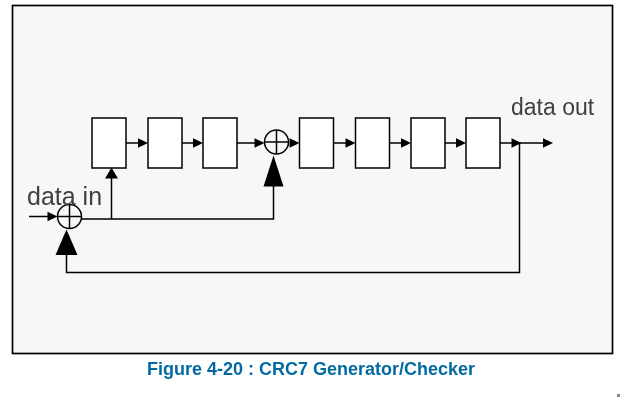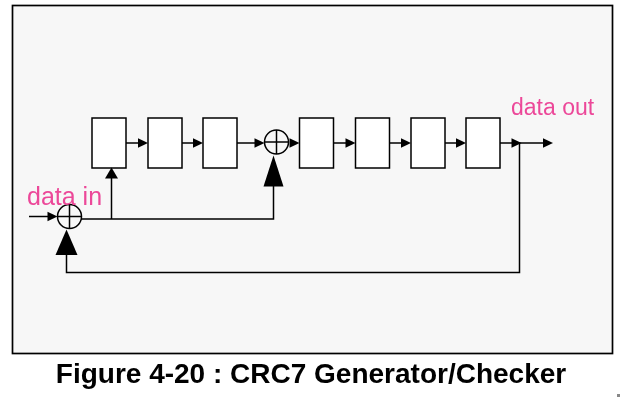--- a/index.html
+++ b/index.html
@@ -15,43 +15,43 @@
     background: #ffffff;
     overflow: hidden;
   }
   #diagram-svg {
     position: absolute;
     left: 0;
     top: 0;
   }
   .lbl {
     position: absolute;
-    color: #ec4899;
+    color: #404040;
     line-height: 1;
     white-space: nowrap;
   }
   #data-in-label {
     left: 27px;
     top: 184px;
     font-size: 25px;
   }
   #data-out-label {
     left: 511px;
     top: 96px;
     font-size: 23px;
   }
   #figure-caption {
     position: absolute;
     left: 0;
     top: 360px;
     width: 622px;
     text-align: center;
-    font-size: 28px;
+    font-size: 18px;
     font-weight: bold;
-    color: #000000;
+    color: #0369a1;
     line-height: 1;
     white-space: nowrap;
   }
   #corner-mark {
     position: absolute;
     left: 617px;
     top: 394px;
     width: 3px;
     height: 3px;
     background: #888888;

